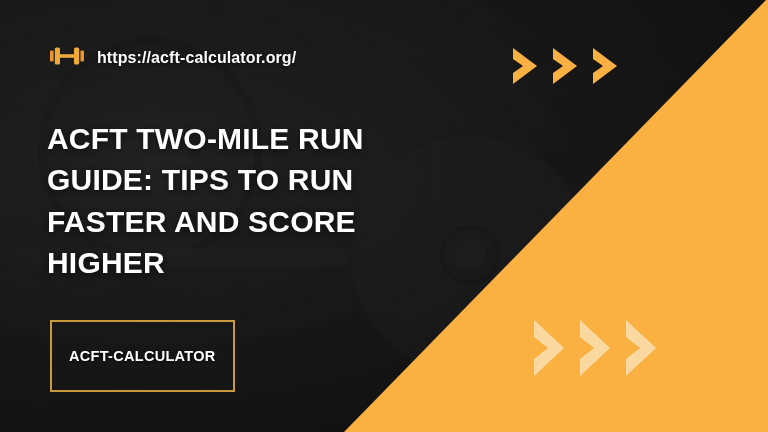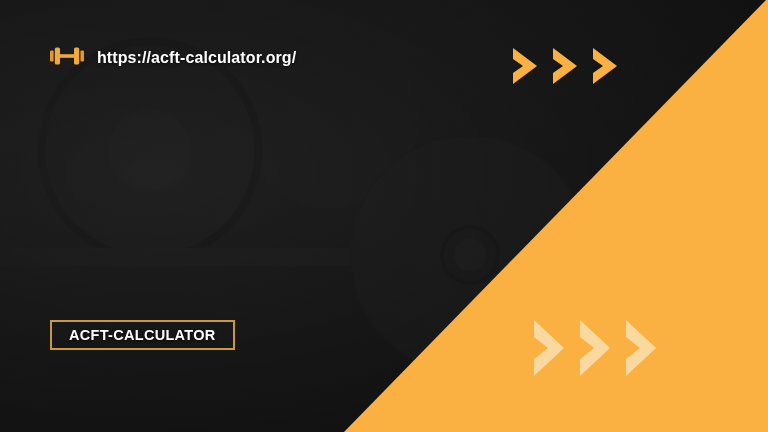--- a/index.html
+++ b/index.html
@@ -106,21 +106,21 @@
     font-size: 9.2px;
     line-height: 1.62;
     font-weight: normal;
     text-shadow: 0 1px 2px rgba(0,0,0,0.6);
   }
 
   .cta {
     position: absolute;
     left: 50px;
     top: 320px;
-    padding: 5px 17px;
+    padding: 26px 17px;
     border: 2px solid #c89a3c;
     background: transparent;
     color: #ffffff;
     font-family: "Liberation Sans", sans-serif;
     font-size: 14.5px;
     font-weight: bold;
     letter-spacing: 0.3px;
     text-transform: uppercase;
     cursor: pointer;
     text-shadow: 0 1px 3px rgba(0,0,0,0.6);
@@ -163,20 +163,21 @@
           <rect x="0" y="4.5" width="3.6" height="11" rx="1.1" fill="#e8952c"></rect>
           <rect x="4.8" y="1.5" width="5.2" height="17" rx="1.6" fill="#f0a93b"></rect>
           <rect x="10" y="8.2" width="14" height="3.6" fill="#f0a93b"></rect>
           <rect x="24" y="1.5" width="5.2" height="17" rx="1.6" fill="#f0a93b"></rect>
           <rect x="30.4" y="4.5" width="3.6" height="11" rx="1.1" fill="#e8952c"></rect>
         </svg>
       </span>
       <span class="brand-url">https://acft-calculator.org/</span>
     </div>
 
+    <h1 class="headline">ACFT TWO-MILE RUN GUIDE: TIPS TO RUN FASTER AND SCORE HIGHER</h1>
 
 
     <button class="cta">ACFT-CALCULATOR</button>
 
     <div class="chev-group chev-top">
       <span class="chev">
         <svg width="46" height="40" viewBox="0 0 46 40" xmlns="http://www.w3.org/2000/svg">
           <path d="M2 2 L26 20 L2 38 L2 27 L12 20 L2 13 Z" fill="#fbb042"></path>
         </svg>
       </span>

